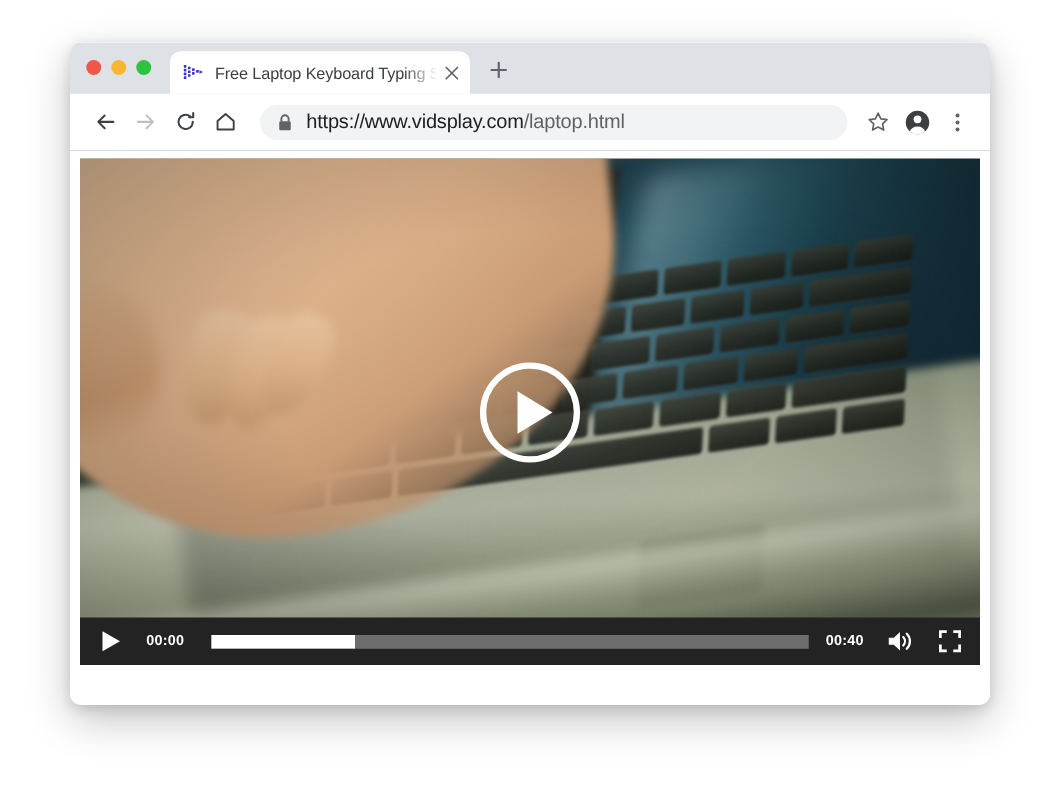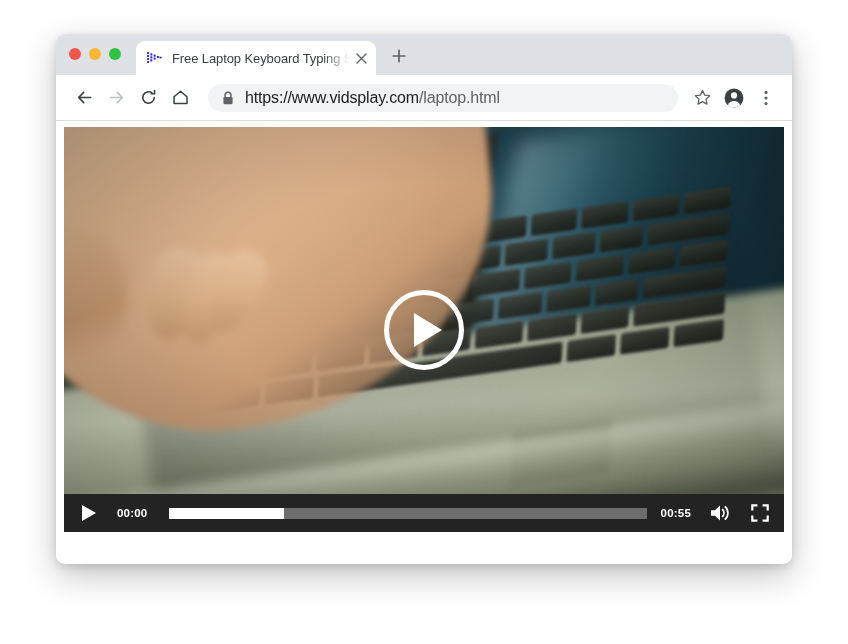--- a/index.html
+++ b/index.html
@@ -580,21 +580,21 @@
         <div style="display:flex;align-items:center;">
           <div id="play-small"></div>
         </div>
 
         <span id="time-current" class="time-label">00:00</span>
 
         <div id="progress-track">
           <div id="progress-buffered" style="width: 24%;"></div>
         </div>
 
-        <span id="time-duration" class="time-label">00:55</span>
+        <span id="time-duration" class="time-label">00:40</span>
 
         <div id="volume-button">
           <svg width="24" height="20" viewBox="0 0 24 20">
             <path d="M2 7.2 L6 7.2 L11 2.6 L11 17.4 L6 12.8 L2 12.8 Z" fill="#ffffff"></path>
             <path d="M13.6 6.6 A5 5 0 0 1 13.6 13.4" stroke="#ffffff" stroke-width="1.8" fill="none" stroke-linecap="round"></path>
             <path d="M16.4 4.0 A8.4 8.4 0 0 1 16.4 16.0" stroke="#ffffff" stroke-width="1.8" fill="none" stroke-linecap="round"></path>
           </svg>
         </div>
 
         <div id="fullscreen-button">

